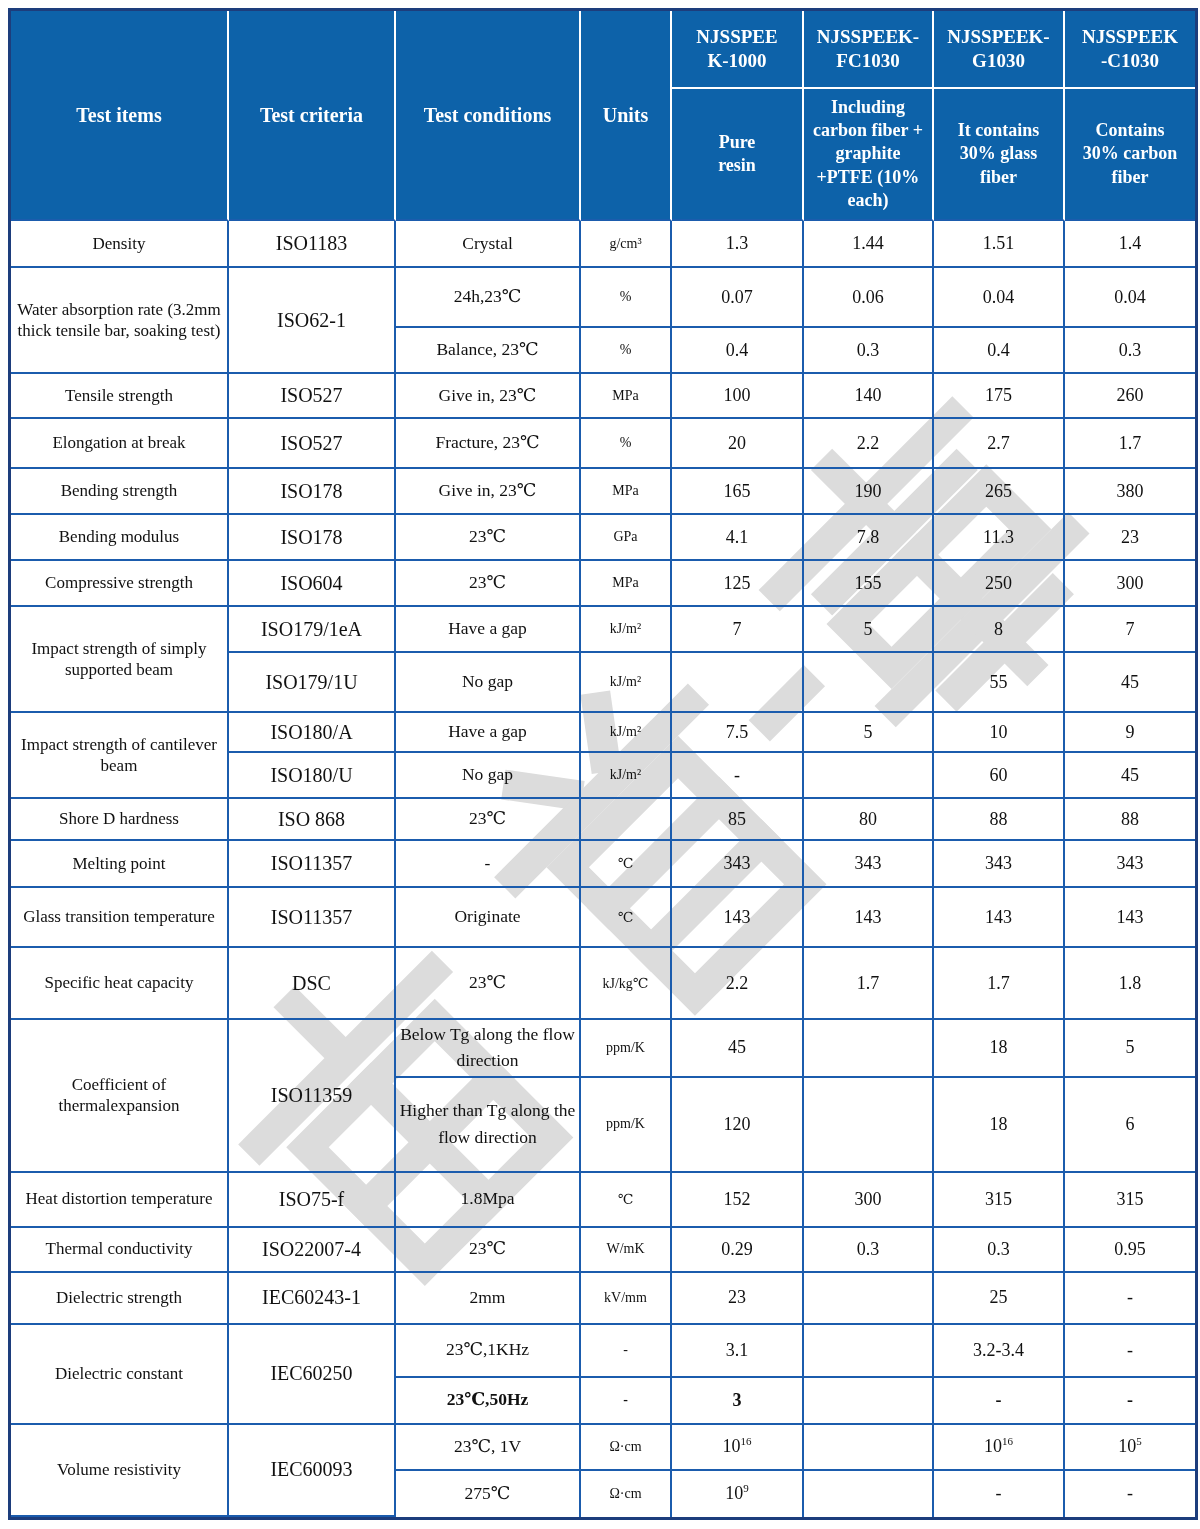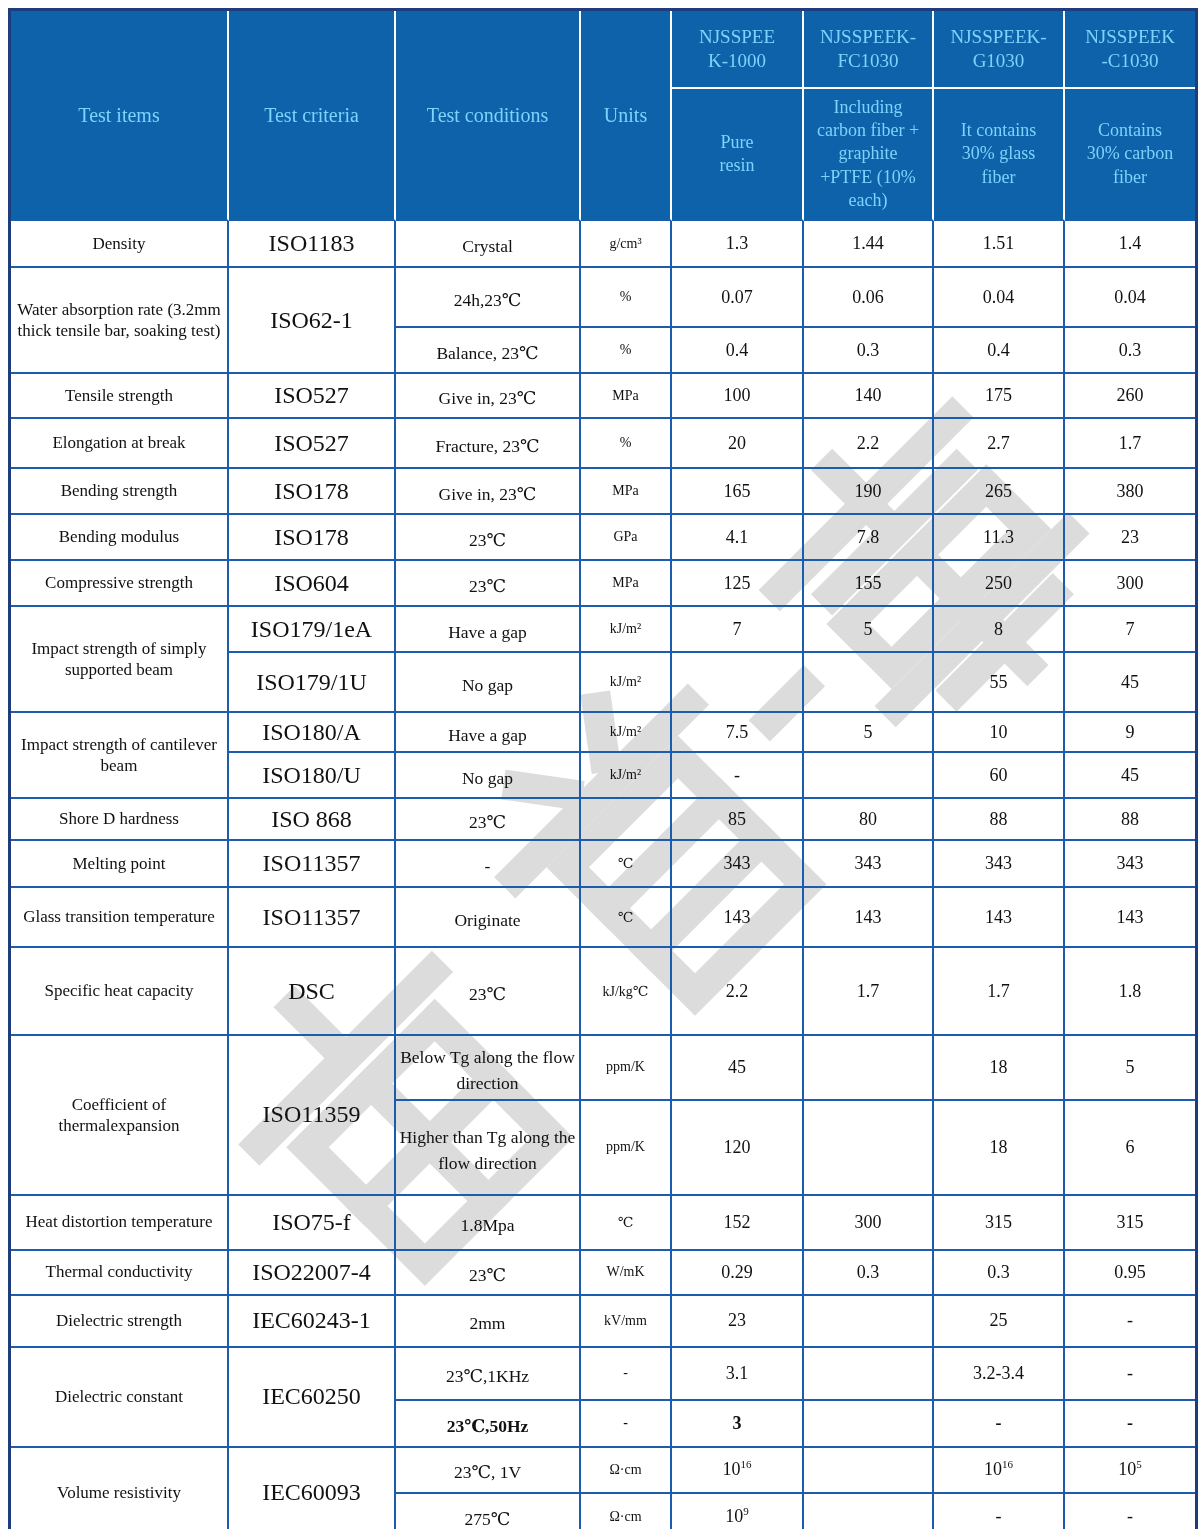--- a/index.html
+++ b/index.html
@@ -20,32 +20,32 @@
     border-right:2px solid #1b5cad;
     border-bottom:2px solid #1b5cad;
     text-align:center;vertical-align:middle;
     padding:2px 3px;overflow:hidden;
     word-wrap:break-word;
   }
   tr > *:last-child{border-right:none;}
   tbody tr:last-child > td{border-bottom:none;}
 
   th{
-    background:#0d62a9;color:#7dd3fc;font-weight:normal;
+    background:#0d62a9;color:#ffffff;font-weight:bold;
     border-right-color:#ffffff;border-bottom-color:#ffffff;
   }
   th.hfix{font-size:20px;border-bottom-color:#1b5cad;}
   th.hname{font-size:19px;white-space:pre-line;line-height:1.25;}
   th.hdesc{font-size:18px;white-space:pre-line;line-height:1.3;
            border-bottom-color:#1b5cad;padding:4px 2px;}
 
   td{font-size:18px;background:transparent;}
   td.item{font-size:17px;line-height:1.25;}
-  td.crit{font-size:24px;text-align:center;}
-  td.cond{font-size:17.5px;padding-top:8px;line-height:1.5;}
+  td.crit{font-size:20px;text-align:center;}
+  td.cond{font-size:17.5px;padding-top:1px;line-height:1.5;}
   td.unit{font-size:14px;}
   td.val{font-size:18px;}
   td sup{font-size:11px;line-height:0;vertical-align:super;}
 </style>
 </head>
 <body>
 
 <div class="stage">
 
   <svg class="watermark" width="1200" height="1529" viewBox="0 0 1200 1529" aria-hidden="true">
@@ -266,21 +266,21 @@
         <tr style="height: 60px; border-radius: 7px;">
           <td class="item">Glass transition temperature</td>
           <td class="crit">ISO11357</td>
           <td class="cond">Originate</td>
           <td class="unit">℃</td>
           <td class="val">143</td>
           <td class="val">143</td>
           <td class="val">143</td>
           <td class="val">143</td>
         </tr>
-        <tr style="height: 88px; border-radius: 27px;">
+        <tr style="height: 72px; border-radius: 27px;">
           <td class="item">Specific heat capacity</td>
           <td class="crit">DSC</td>
           <td class="cond">23℃</td>
           <td class="unit">kJ/kg℃</td>
           <td class="val">2.2</td>
           <td class="val">1.7</td>
           <td class="val">1.7</td>
           <td class="val">1.8</td>
         </tr>
         <tr style="height: 53px;">

